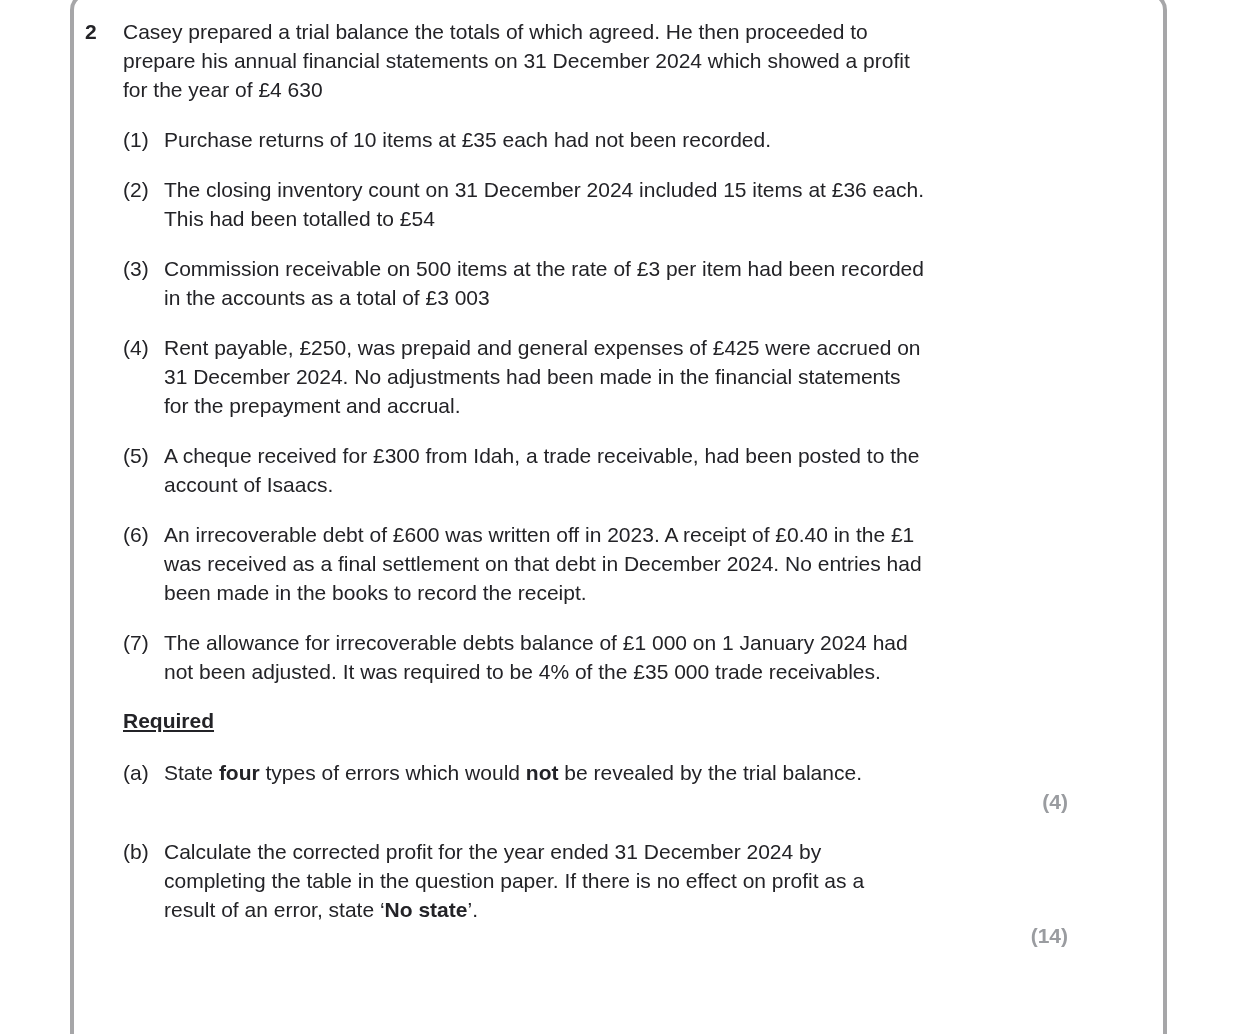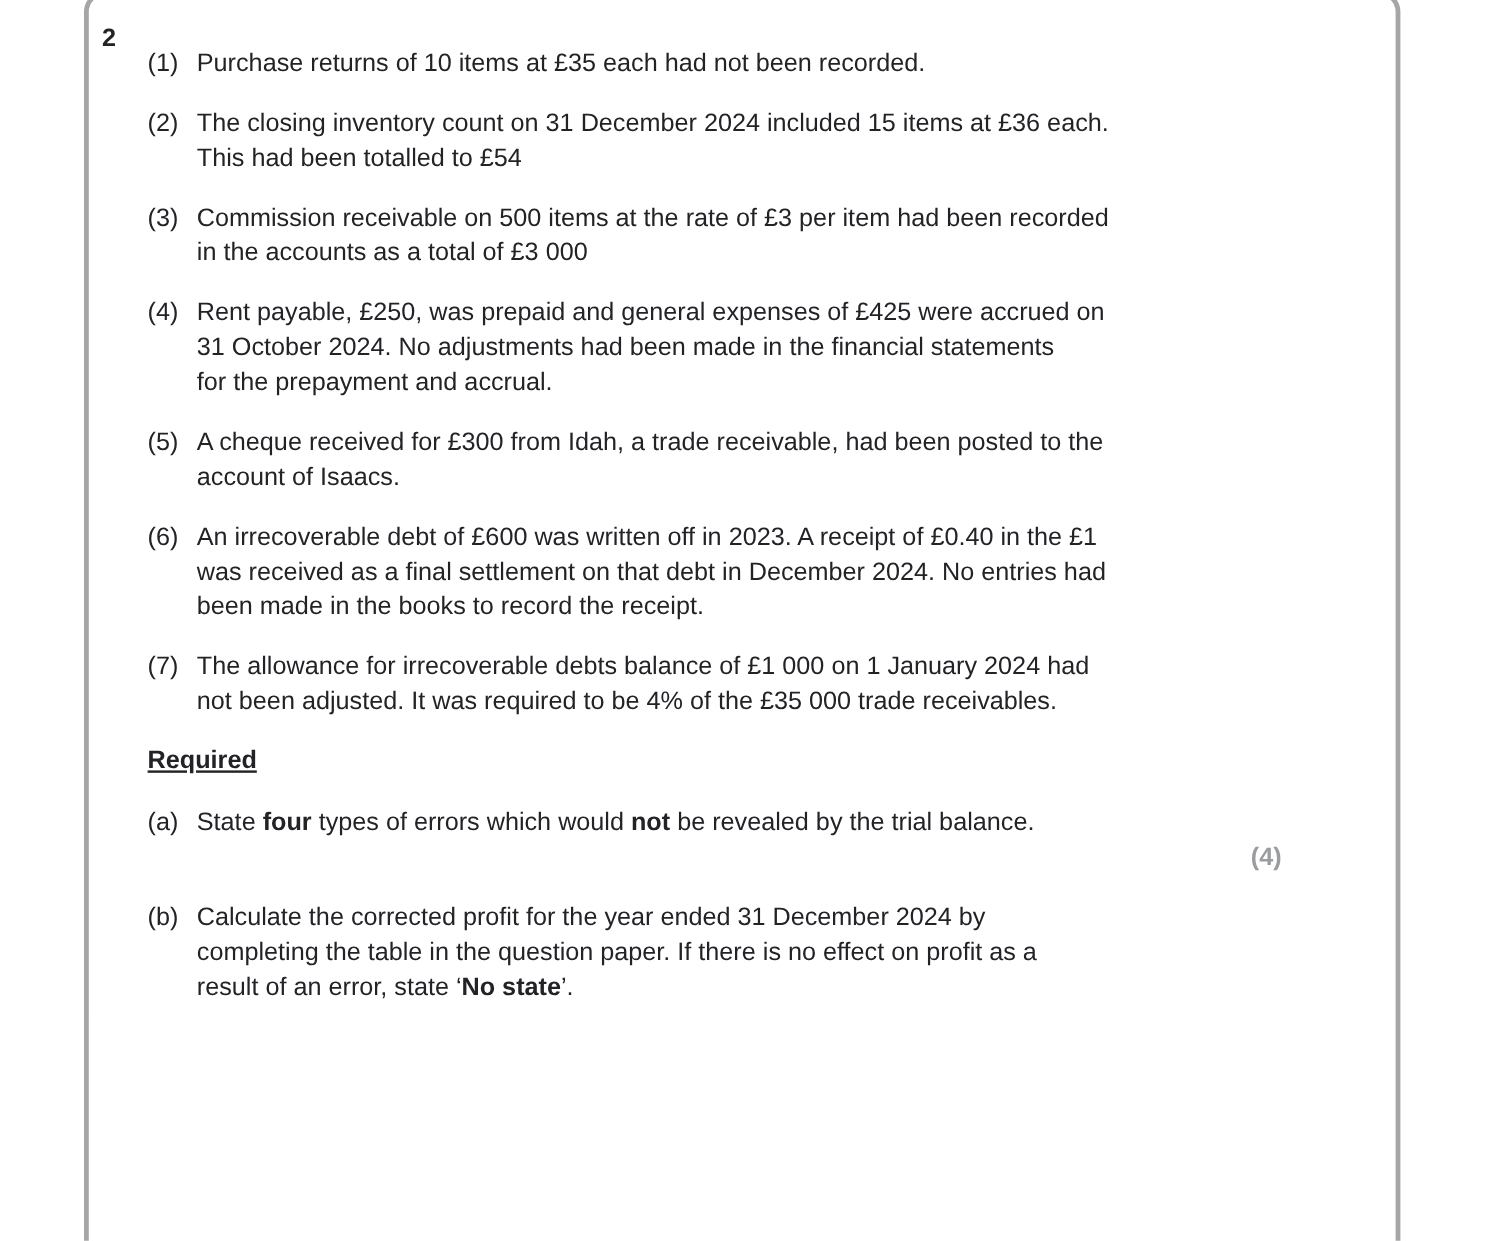--- a/index.html
+++ b/index.html
@@ -100,43 +100,46 @@
 <body>
 
 <div class="frame"></div>
 
 <div class="content">
 
   <div class="qrow">
     <div class="qnum">2</div>
     <div class="qbody">
 
+      <p class="para">Casey prepared a trial balance the totals of which agreed. He then proceeded to
+prepare his annual financial statements on 31 December 2024 which showed a profit
+for the year of £4 630</p>
 
 
       <div class="item">
         <span class="marker">(1)</span>
         <p class="para item-text">Purchase returns of 10 items at £35 each had not been recorded.</p>
       </div>
 
       <div class="item">
         <span class="marker">(2)</span>
         <p class="para item-text">The closing inventory count on 31 December 2024 included 15 items at £36 each.
 This had been totalled to £54</p>
       </div>
 
       <div class="item">
         <span class="marker">(3)</span>
         <p class="para item-text">Commission receivable on 500 items at the rate of £3 per item had been recorded
-in the accounts as a total of £3 000</p>
+in the accounts as a total of £3 003</p>
       </div>
 
       <div class="item">
         <span class="marker">(4)</span>
         <p class="para item-text">Rent payable, £250, was prepaid and general expenses of £425 were accrued on
-31 October 2024. No adjustments had been made in the financial statements
+31 December 2024. No adjustments had been made in the financial statements
 for the prepayment and accrual.</p>
       </div>
 
       <div class="item">
         <span class="marker">(5)</span>
         <p class="para item-text">A cheque received for £300 from Idah, a trade receivable, had been posted to the
 account of Isaacs.</p>
       </div>
 
       <div class="item">
@@ -161,17 +164,18 @@
 
       <p class="para marks">(4)</p>
 
       <div class="item">
         <span class="marker">(b)</span>
         <p class="para item-text"><span>Calculate the corrected profit for the year ended 31 December 2024 by
 completing the table in the question paper. If there is no effect on profit as a
 result of an error, state ‘</span><span class="bold">No state</span><span>’.</span></p>
       </div>
 
+      <p class="para marks marks-b">(14)</p>
 
     </div>
   </div>
 
 </div>
 
 </body></html>

